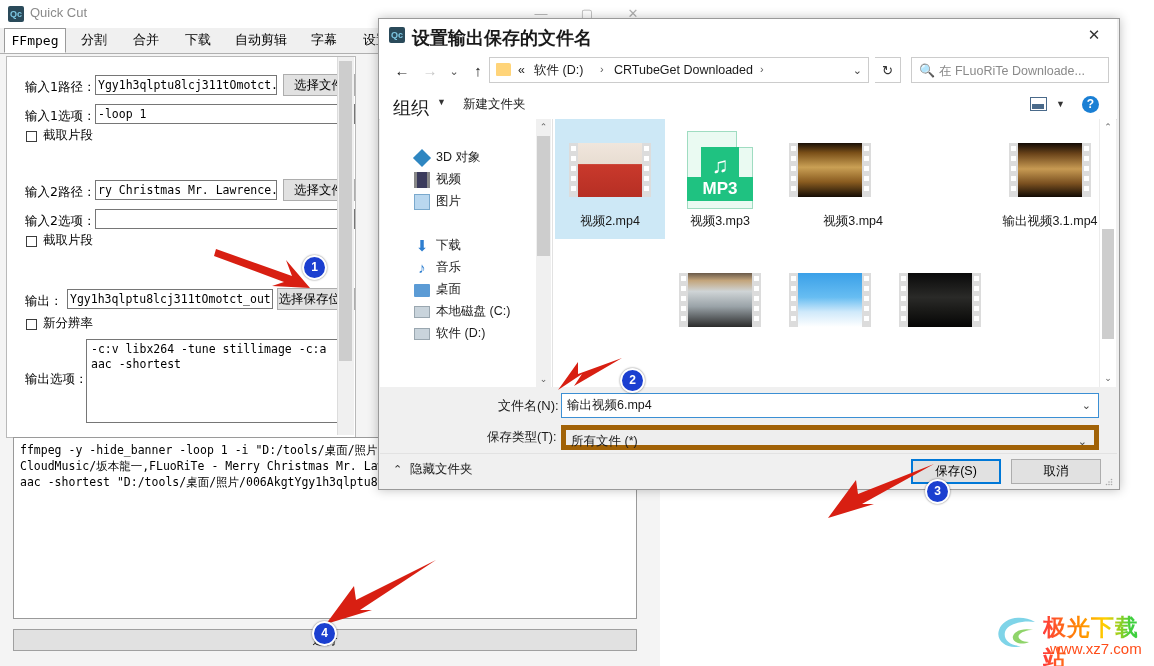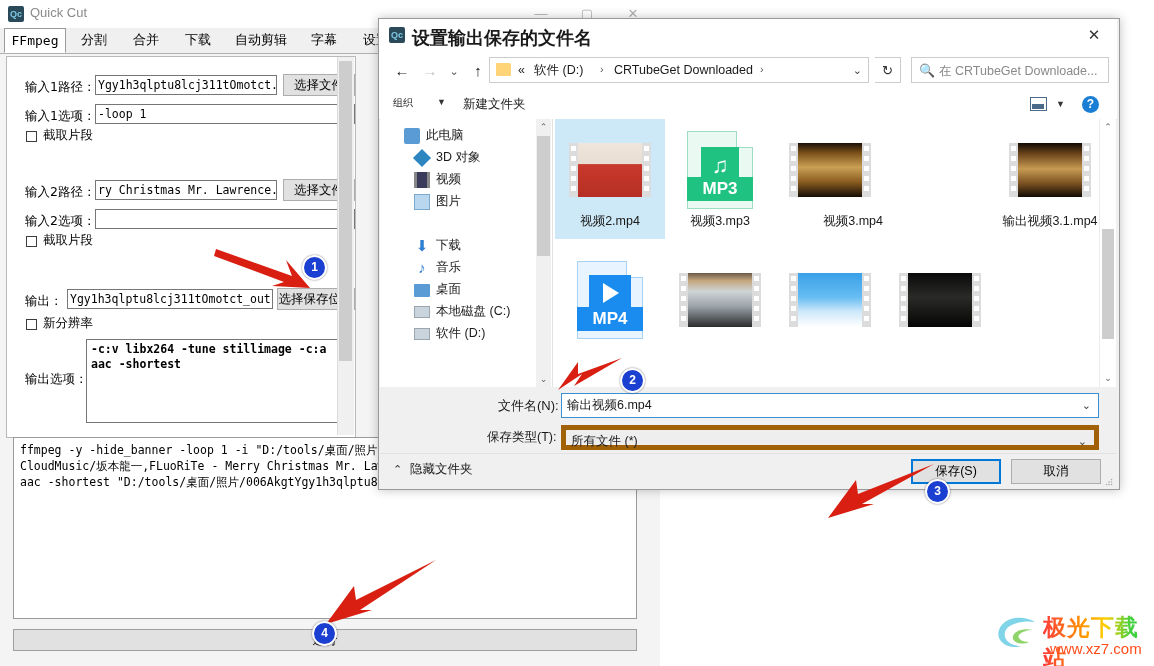--- a/index.html
+++ b/index.html
@@ -28,21 +28,21 @@
   
   #form-panel{position:absolute;left:6px;top:56px;width:348px;height:380px;background:#fff;border:1px solid #b9b9b9;overflow:hidden;}
   .lbl{position:absolute;font-size:12.5px;color:#000;font-family:"DejaVu Sans","Liberation Sans",sans-serif;white-space:nowrap;}
   .tbox{position:absolute;box-sizing:border-box;background:#fff;border:1px solid #767676;
         font-family:"DejaVu Sans Mono","Liberation Mono",monospace;font-size:11.5px;color:#000;
         padding:1px 2px;overflow:hidden;white-space:nowrap;line-height:17px;}
   .btn-gray{position:absolute;box-sizing:border-box;background:#e1e1e1;border:1px solid #adadad;
             font-size:12.5px;color:#000;text-align:center;font-family:"DejaVu Sans","Liberation Sans",sans-serif;}
   .cbx{position:absolute;width:11px;height:11px;box-sizing:border-box;border:1px solid #3c3c3c;background:#fff;}
   #opt-area{position:absolute;left:85px;top:335px;width:266px;height:85px;box-sizing:border-box;background:#fff;border:1px solid #767676;
-            font-family:"DejaVu Sans Mono","Liberation Mono",monospace;font-size:11.5px;line-height:15px;padding:2px 4px;color:#000;font-weight:bold;}
+            font-family:"DejaVu Sans Mono","Liberation Mono",monospace;font-size:11.5px;line-height:15px;padding:2px 4px;color:#000;}
   
   #panel-sb{position:absolute;left:337px;top:57px;width:16px;height:378px;background:#f0f0f0;border-left:1px solid #dcdcdc;}
   #panel-sb-thumb{position:absolute;left:1px;top:4px;width:13px;height:300px;background:#cdcdcd;}
 
   
   #logbox{position:absolute;left:13px;top:437px;width:624px;height:182px;box-sizing:border-box;background:#fff;border:1px solid #9a9a9a;
           font-family:"DejaVu Sans Mono","Liberation Mono",monospace;font-size:11.5px;line-height:16px;color:#000;padding:4px 6px;
           white-space:pre;overflow:hidden;}
   #run-btn{position:absolute;left:13px;top:629px;width:624px;height:22px;box-sizing:border-box;background:#e1e1e1;border:1px solid #a0a0a0;
            font-size:12.5px;text-align:center;line-height:20px;color:#000;font-family:"DejaVu Sans","Liberation Sans",sans-serif;}
@@ -67,21 +67,21 @@
   .crumb-sep{position:absolute;top:5px;font-size:11px;color:#5a5a5a;}
   #addr-caret{position:absolute;right:6px;top:6px;font-size:11px;color:#444;}
   #refresh-btn{position:absolute;left:496px;top:6px;width:26px;height:26px;box-sizing:border-box;border:1px solid #ccc;border-left:none;
                background:#fff;text-align:center;line-height:25px;font-size:13px;color:#333;}
   #searchbox{position:absolute;left:532px;top:6px;width:198px;height:26px;box-sizing:border-box;background:#fff;border:1px solid #cccccc;}
   #search-icon{position:absolute;left:7px;top:5px;font-size:13px;color:#777;}
   #search-ph{position:absolute;left:27px;top:5px;font-size:12.5px;color:#8a8a8a;line-height:16px;white-space:nowrap;overflow:hidden;width:165px;}
 
   
   #cmdbar{position:absolute;left:0;top:72px;width:738px;height:28px;background:#ffffff;border-bottom:1px solid #e2e2e2;}
-  #cmd-org{position:absolute;left:14px;top:5px;font-size:10px;color:#1a1a1a;}
+  #cmd-org{position:absolute;left:14px;top:5px;font-size:18px;color:#1a1a1a;}
   #cmd-org-caret{position:absolute;left:58px;top:6px;font-size:9px;color:#333;}
   #cmd-new{position:absolute;left:84px;top:5px;font-size:12.5px;color:#1a1a1a;}
   #view-icon{position:absolute;right:70px;top:6px;width:17px;height:14px;box-sizing:border-box;border:1.5px solid #4a6a8a;}
   #view-icon i{position:absolute;left:1px;bottom:1px;width:12px;height:5px;background:#4a6a8a;display:block;}
   #view-caret{position:absolute;right:52px;top:8px;font-size:9px;color:#333;}
   #help-icon{position:absolute;right:18px;top:5px;width:17px;height:17px;border-radius:50%;background:#1a7fd4;color:#fff;
              font-size:12px;font-weight:bold;text-align:center;line-height:17px;}
 
   
   #dlg-body{position:absolute;left:1px;top:100px;width:736px;height:268px;background:#fff;}
@@ -236,42 +236,38 @@
       <div class="crumb-sep" style="left:110px;">›</div>
       <div class="crumb" style="left:124px;">CRTubeGet Downloaded</div>
       <div class="crumb-sep" style="left:270px;">›</div>
       <div id="addr-caret">⌄</div>
     </div>
 
     <div id="refresh-btn">↻</div>
 
     <div id="searchbox">
       <div id="search-icon">🔍</div>
-      <div id="search-ph">在 CRTubeGet Downloade...</div>
+      <div id="search-ph">在 FLuoRiTe Downloade...</div>
     </div>
   </div>
 
   <div id="cmdbar">
     <div id="cmd-org">组织</div>
     <div id="cmd-org-caret">▼</div>
     <div id="cmd-new">新建文件夹</div>
     <div id="view-icon">
         <i></i>
       </div>
     <div id="view-caret">▼</div>
     <div id="help-icon">?</div>
   </div>
 
   <div id="dlg-body">
 
     <div id="nav-pane">
-      <div class="navitem" style="top:6px;">
-        <div class="nicon" style="left:24px;background:#5b9bd5;border-radius:2px;"></div>
-        <div class="ntext" style="left:46px;">此电脑</div>
-      </div>
       <div class="navitem" style="top:28px;">
         <div class="nicon" style="left:34px;background:#2e86c1;transform:rotate(45deg) scale(.8);"></div>
         <div class="ntext" style="left:56px;">3D 对象</div>
       </div>
       <div class="navitem" style="top:72px;">
         <div class="nicon" style="left:34px;background:#b9d7ef;border:1px solid #7aa9cd;box-sizing:border-box;"></div>
         <div class="ntext" style="left:56px;">图片</div>
       </div>
       <div class="navitem" style="top:50px;">
         <div class="nicon" style="left:34px;background:#3b3b5c;border-left:3px solid #888;border-right:3px solid #888;box-sizing:border-box;"></div>
@@ -372,31 +368,20 @@
             <span class="perf" style="right:-7px;top:3px;"></span>
               <span class="perf" style="right:-7px;top:13px;"></span>
             <span class="perf" style="right:-7px;top:23px;"></span>
               <span class="perf" style="right:-7px;top:33px;"></span>
             <span class="perf" style="right:-7px;top:43px;"></span>
           </div>
         </div>
         <div class="fname">输出视频3.1.mp4</div>
       </div>
 
-      <div class="fileitem" style="left:2px;top:130px;">
-        <div class="thumbwrap">
-          <div class="doc">
-            <div class="body" style="background:#e8f4ff;border:1px solid #a9d2f2;box-sizing:border-box;"></div>
-            <div class="fold" style="background:#fff;border-left:1px solid #a9d2f2;border-bottom:1px solid #a9d2f2;"></div>
-            <div style="position:absolute;left:12px;top:14px;width:42px;height:36px;background:#1a8cf0;"></div>
-            <div style="position:absolute;left:26px;top:22px;width:0;height:0;border-left:16px solid #fff;border-top:10px solid transparent;border-bottom:10px solid transparent;"></div>
-            <div class="badge" style="background:#1a8cf0;">MP4</div>
-          </div>
-        </div>
-      </div>
 
       <div class="fileitem" style="left:112px;top:130px;">
         <div class="thumbwrap">
           <div class="film">
             <div class="pic" style="background:linear-gradient(180deg,#6a5a4a 0%,#c3a57c 14%,#cfd4d6 34%,#9aa3a8 62%,#2b2b2b 100%);"></div>
             <span class="perf" style="left:-7px;top:3px;"></span>
               <span class="perf" style="left:-7px;top:13px;"></span>
             <span class="perf" style="left:-7px;top:23px;"></span>
               <span class="perf" style="left:-7px;top:33px;"></span>
             <span class="perf" style="left:-7px;top:43px;"></span>

